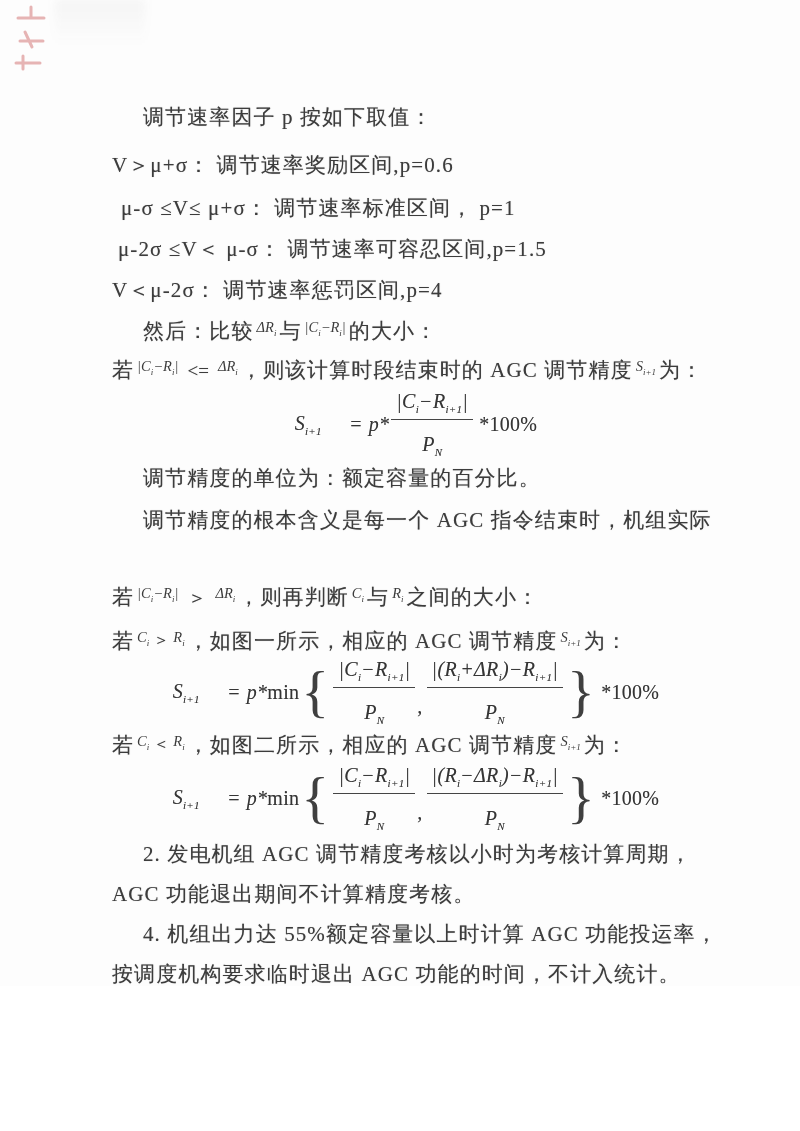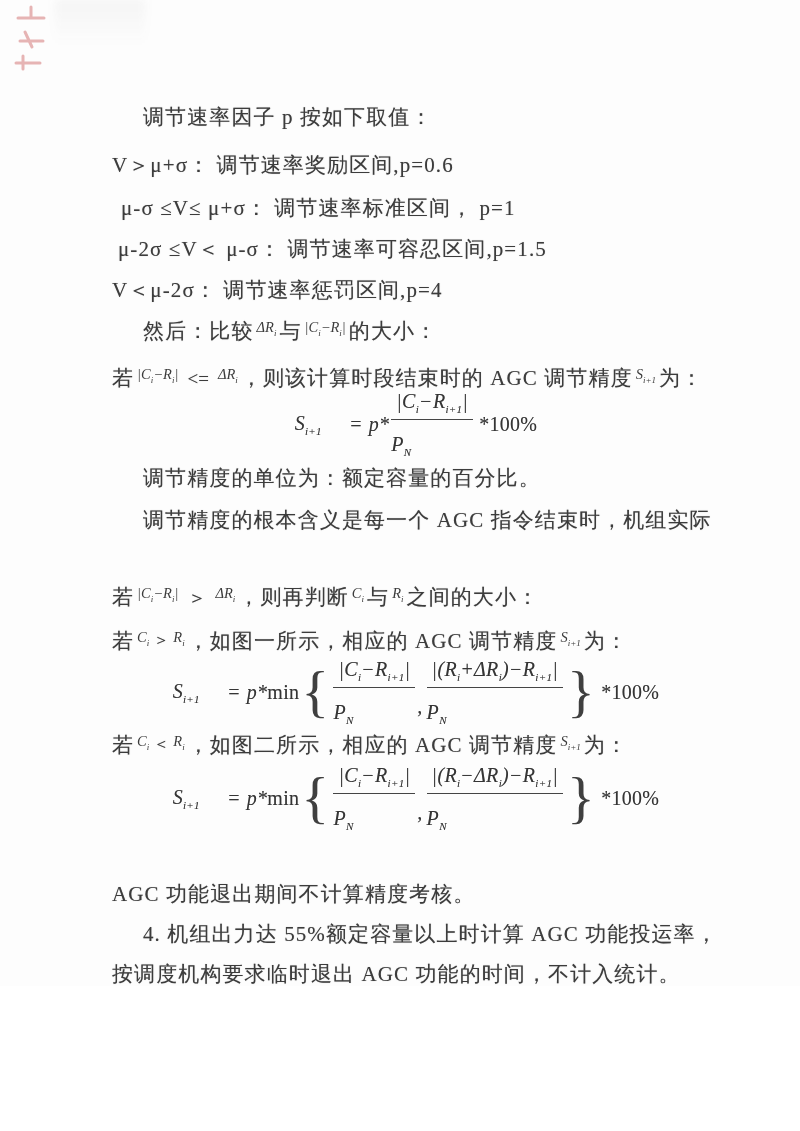--- a/index.html
+++ b/index.html
@@ -74,21 +74,21 @@
     letter-spacing: 0.3px;
     color: #353535;
     text-shadow: 0 0 0.6px rgba(80,80,80,0.45);
   }
   .frml sub { font-size: 11px; }
   .fS { margin-right: 21px; }
   .eq { padding: 0 6px; }
   .frac {
     display: inline-flex;
     flex-direction: column;
-    align-items: flex-start;
+    align-items: center;
     margin: 0 2px;
   }
   .frac .num {
     border-bottom: 1.3px solid #454545;
     padding: 0 5px 3px;
     line-height: 1.1;
   }
   .frac .den { padding-top: 13px; line-height: 1.1; }
   .up { font-style: normal; }
   .brace {
@@ -136,21 +136,21 @@
 
   <div class="t" style="top:151px;left:112px">V＞μ+σ： 调节速率奖励区间,p=0.6</div>
   <div class="t" style="top:194px;left:121px">μ-σ ≤V≤ μ+σ： 调节速率标准区间， p=1</div>
   <div class="t" style="top:235px;left:118px">μ-2σ ≤V＜ μ-σ： 调节速率可容忍区间,p=1.5</div>
   <div class="t" style="top:276px;left:112px">V＜μ-2σ： 调节速率惩罚区间,p=4</div>
 
   <div class="t" style="top:317px;left:143px">
     <span>然后：比较</span><span class="im"><span>ΔR</span><sub>i</sub></span><span>与</span><span class="im"><span>|</span><span>C</span><sub>i</sub><span>−</span><span>R</span><sub>i</sub><span>|</span></span><span>的大小：</span>
   </div>
 
-  <div class="t" style="top:364px;left:112px">
+  <div class="t" style="top:356px;left:112px">
     <span>若</span><span class="im"><span>|</span><span>C</span><sub>i</sub><span>−</span><span>R</span><sub>i</sub><span>|</span></span><span class="op">&lt;=</span><span class="im"><span>ΔR</span><sub>i</sub></span><span>，则该计算时段结束时的 AGC 调节精度</span><span class="im"><span>S</span><sub>i+1</sub></span><span>为：</span>
   </div>
 
   <div class="frml" style="top:394px">
     <span class="fS"><span>S</span><sub>i+1</sub></span>
     <span class="eq">=</span>
     <span>p*</span>
     <span class="frac">
       <span class="num"><span>|</span><span>C</span><sub>i</sub><span>−</span><span>R</span><sub>i+1</sub><span>|</span></span>
       <span class="den"><span>P</span><sub>N</sub></span>
@@ -205,19 +205,20 @@
     </span>
     <span class="fcomma">,</span>
     <span class="frac">
       <span class="num"><span>|</span><span>(</span><span>R</span><sub>i</sub><span>−</span><span>ΔR</span><sub>i</sub><span>)</span><span>−</span><span>R</span><sub>i+1</sub><span>|</span></span>
       <span class="den"><span>P</span><sub>N</sub></span>
     </span>
     <span class="brace">}</span>
     <span class="up pct">*100%</span>
   </div>
 
+  <div class="t" style="top:840px;left:143px">2. 发电机组 AGC 调节精度考核以小时为考核计算周期，</div>
   <div class="t" style="top:880px;left:112px">AGC 功能退出期间不计算精度考核。</div>
   <div class="t" style="top:920px;left:143px">4. 机组出力达 55%额定容量以上时计算 AGC 功能投运率，</div>
   <div class="t" style="top:960px;left:112px">按调度机构要求临时退出 AGC 功能的时间，不计入统计。</div>
 
   <div class="footer">- 38 -</div>
 
 </div>
 
 </body></html>

